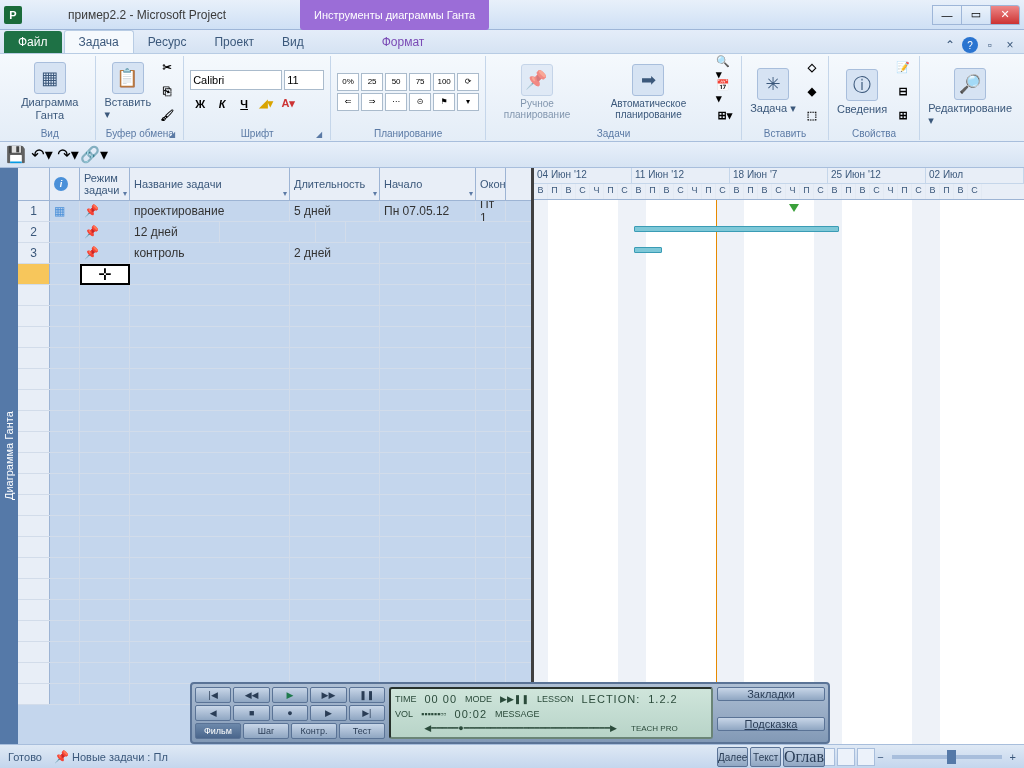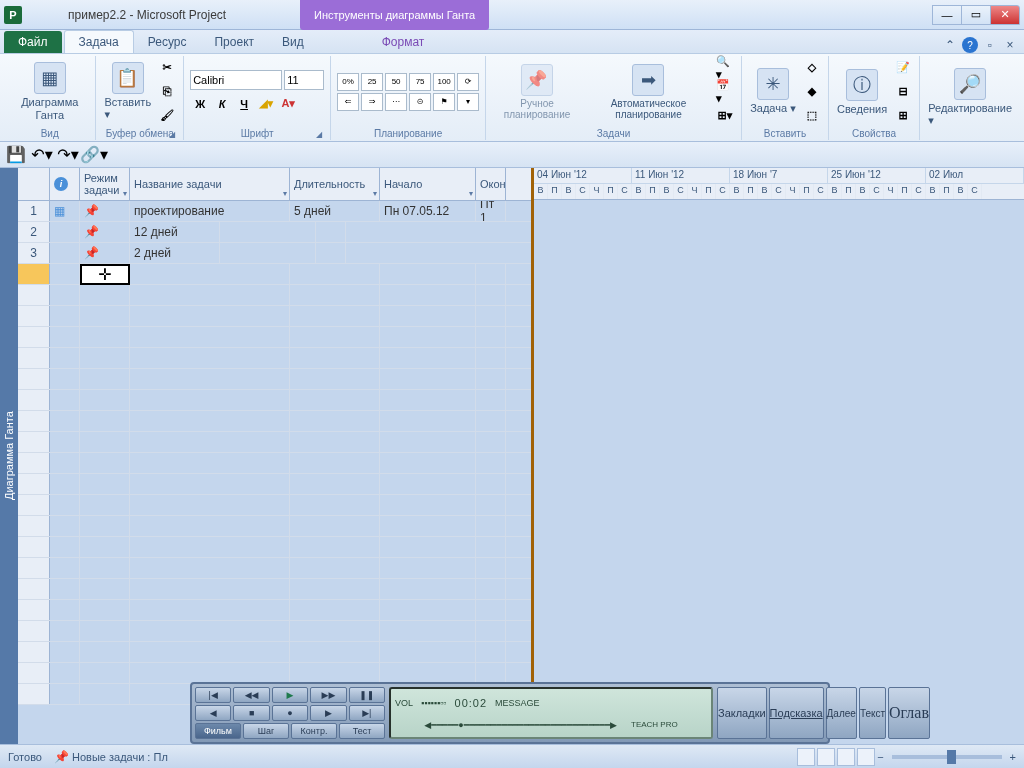--- a/index.html
+++ b/index.html
@@ -36,21 +36,21 @@
 .fmt-btn { width: 20px; height: 20px; font-size: 11px; font-weight: bold; display: flex; align-items: center; justify-content: center; border: 1px solid transparent; }
 .plan-grid { display: grid; grid-template-columns: repeat(6, 22px); gap: 2px; }
 .plan-cell { width: 22px; height: 18px; border: 1px solid #abc; background: #fff; font-size: 8px; display: flex; align-items: center; justify-content: center; }
 
 .qat-row { height: 26px; background: linear-gradient(to bottom, #e8f0fa, #d6e3f3); display: flex; align-items: center; padding: 0 6px; gap: 6px; border-bottom: 1px solid #a8bedc; }
 .qat-btn { width: 20px; height: 20px; display: flex; align-items: center; justify-content: center; }
 
 .workspace { position: absolute; top: 168px; left: 0; right: 0; bottom: 24px; display: flex; }
 .side-label { width: 18px; background: #5579a8; color: #fff; writing-mode: vertical-rl; text-align: center; font-size: 11px; display: flex; align-items: center; justify-content: center; transform: rotate(180deg); }
 .grid-area { width: 535px; display: flex; flex-direction: column; }
-.gantt-area { flex: 1; display: flex; flex-direction: row; border-left: 3px solid #a16207; }
+.gantt-area { flex: 1; display: flex; flex-direction: column; border-left: 3px solid #404040; }
 
 .grid-header { display: flex; background: #e8eef7; border-bottom: 1px solid #9db4d4; }
 .gh-cell { border-right: 1px solid #9db4d4; padding: 2px 4px; font-size: 11px; color: #3b587b; position: relative; height: 32px; display: flex; align-items: center; }
 .col-num { width: 32px; background: #e8eef7; }
 .col-info { width: 30px; }
 .col-mode { width: 50px; }
 .col-name { width: 160px; }
 .col-dur { width: 90px; }
 .col-start { width: 96px; }
 .col-end { width: 30px; }
@@ -83,21 +83,21 @@
 .zoom-slider { width: 110px; height: 4px; background: #a8bedc; position: relative; margin: 0 6px; }
 .zoom-thumb { width: 9px; height: 14px; background: #5579a8; position: absolute; left: 50%; top: -5px; }
 
 .player { position: absolute; bottom: 24px; left: 190px; width: 640px; height: 62px; background: linear-gradient(to bottom, #aebfd4, #8299b6); border: 2px solid #5a7396; border-radius: 4px; display: flex; padding: 3px; gap: 4px; }
 .p-controls { width: 190px; display: flex; flex-direction: column; gap: 2px; }
 .pc-row { display: flex; gap: 2px; flex: 1; }
 .pc-btn { flex: 1; background: linear-gradient(to bottom, #c8d6e8, #8fa6c2); border: 1px solid #5a7396; border-radius: 2px; font-size: 9px; display: flex; align-items: center; justify-content: center; color: #2a3d56; }
 .p-lcd { flex: 1; background: linear-gradient(to bottom,#cfe5db,#b8d4c8); border: 2px inset #6b8577; border-radius: 3px; font-family: monospace; font-size: 9px; color: #2a4a3a; padding: 2px 4px; display: flex; flex-direction: column; justify-content: space-around; }
 .p-lcd-row { display:flex; gap:8px; align-items:center; }
 .p-lcd .big { font-size: 11px; letter-spacing: 1px; }
-.p-side { width: 108px; display: flex; gap: 2px; }
+.p-side { width: 108px; display: flex; flex-direction: column; gap: 16px; }
 .ps-btn { flex: 1; background: linear-gradient(to bottom, #c8d6e8, #8fa6c2); border: 1px solid #5a7396; border-radius: 2px; font-size: 11px; display: flex; align-items: center; justify-content: center; color: #2a3d56; }
 .ps-btn.hi { text-decoration: underline; }
 .active-cell { position: absolute; border: 2px solid #000; background: #fff; pointer-events: none; }
 </style>
 </head>
 <body>
 
 <div class="titlebar">
   <div class="app-icon">P</div>
   <div class="titlebar-title">пример2.2  -  Microsoft Project</div>
@@ -311,20 +311,21 @@
           <div class="gc col-dur">12 дней</div>
           <div class="gc col-start"></div>
           <div class="gc col-end"></div>
         </div>
         <div class="grid-row">
           <div class="gc row-num col-num">3</div>
           <div class="gc col-info"></div>
           <div class="gc col-mode">
             <span class="pin-icon">📌</span>
           </div>
+          <div class="gc col-name">контроль</div>
           <div class="gc col-dur">2 дней</div>
           <div class="gc col-start"></div>
           <div class="gc col-end"></div>
         </div>
         <div class="grid-row row-active">
           <div class="gc row-num col-num"></div>
           <div class="gc col-info"></div>
           <div class="gc col-mode"></div>
           <div class="gc col-name"></div>
           <div class="gc col-dur"></div>
@@ -635,20 +636,29 @@
     </div>
     <div class="pc-row" id="player-tabs">
         <div class="pc-btn" style="background: linear-gradient(rgb(109, 137, 171), rgb(74, 102, 140)); color: rgb(255, 255, 255);">Фильм</div>
         <div class="pc-btn">Шаг</div>
         <div class="pc-btn">Контр.</div>
         <div class="pc-btn">Тест</div>
       </div>
   </div>
   <div class="p-lcd">
     <div class="p-lcd-row">
+      <span>TIME</span>
+      <span class="big">00 00</span>
+      <span>MODE</span>
+        <span>▶▶❚❚</span>
+      <span>LESSON</span>
+      <span class="big">LECTION:</span>
+      <span class="big">1.2.2</span>
+    </div>
+    <div class="p-lcd-row">
       <span>VOL</span>
         <span>▪▪▪▪▪▪▫▫</span>
       <span class="big">00:02</span>
       <span>MESSAGE</span>
     </div>
     <div class="p-lcd-row" style="justify-content:center">
       <span>◀━━━━━●━━━━━━━━━━━━━━━━━━━━━━━━━━━▶</span>
       <span style="font-size:8px;margin-left:6px">TEACH PRO</span>
     </div>
   </div>

